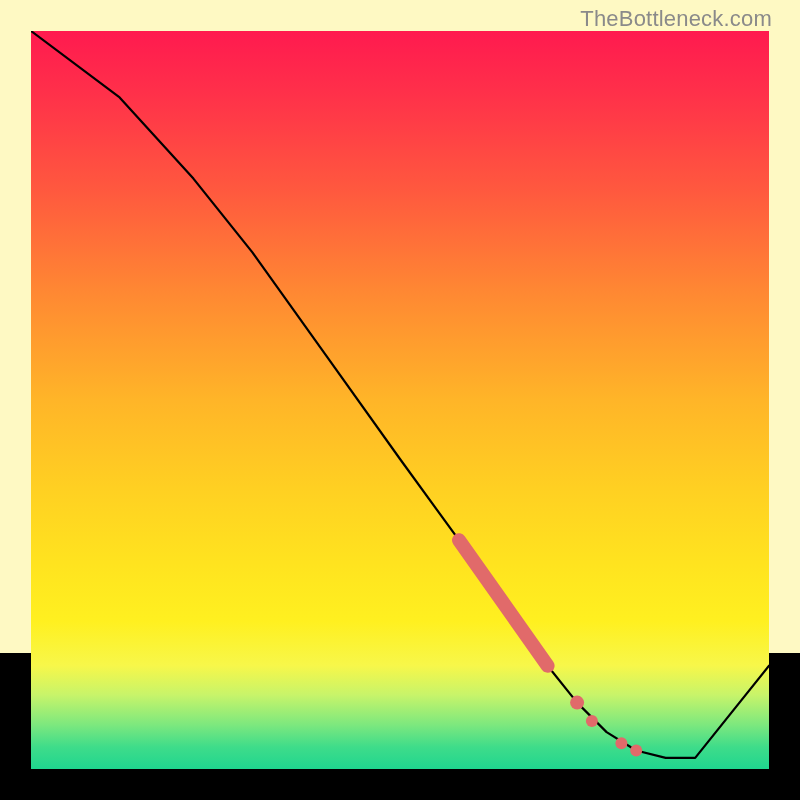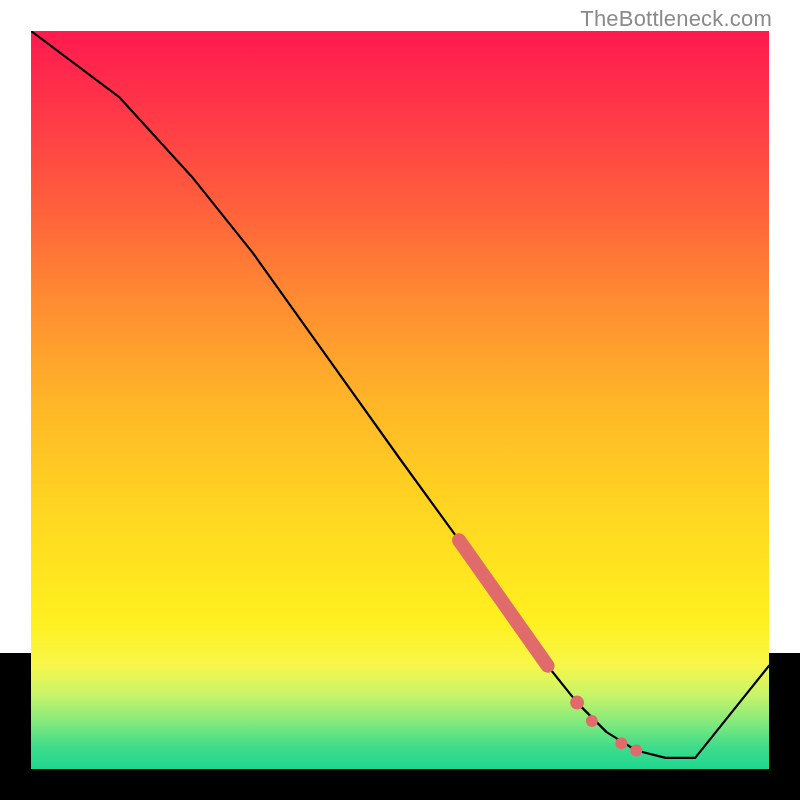--- a/index.html
+++ b/index.html
@@ -8,21 +8,21 @@
     width: 800px;
     height: 800px;
     background: #000;
     overflow: hidden;
     font-family: -apple-system, BlinkMacSystemFont, "Segoe UI", Arial, sans-serif;
   }
   .outer {
     position: relative;
     width: 800px;
     height: 653px;
-    background: #ffffff;
+    background: #fef9c3;
   }
   .plot {
     position: absolute;
     left: 31px;
     top: 31px;
     width: 738px;
     height: 738px;
     
     background: linear-gradient(to bottom,
       #ff1a4f 0%,

